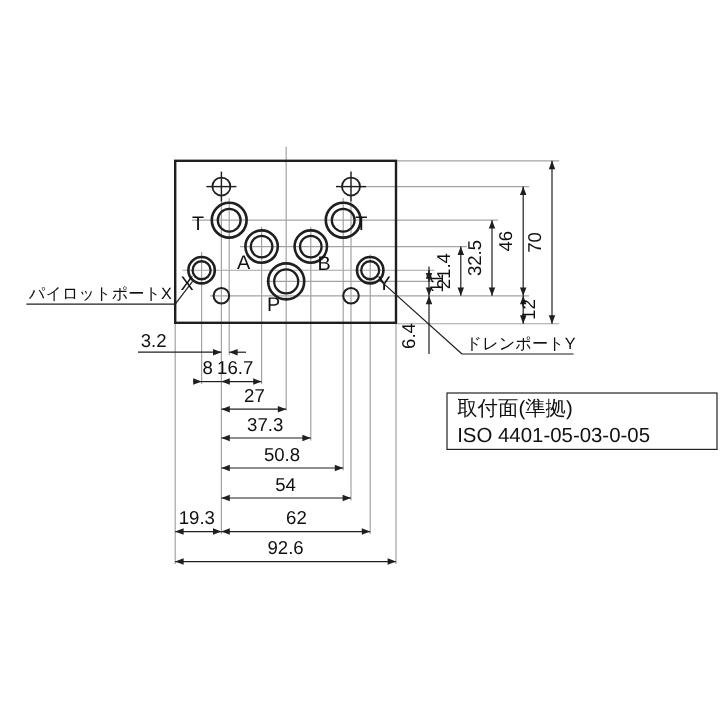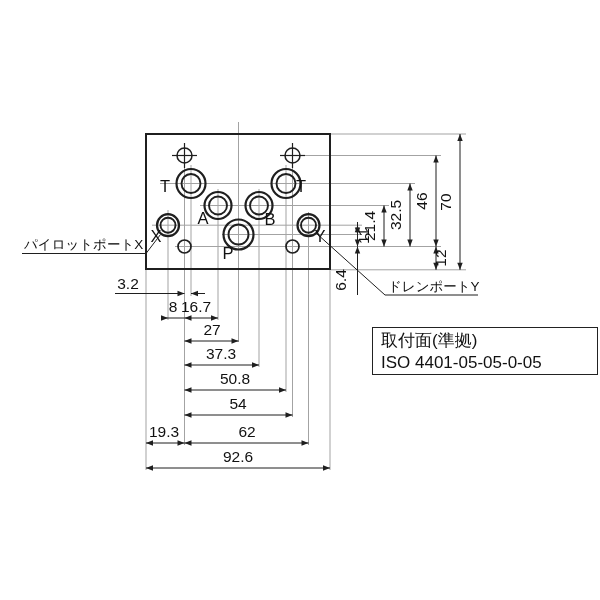--- a/index.html
+++ b/index.html
@@ -169,15 +169,15 @@
         <line x1="316" y1="233" x2="385" y2="295" stroke="#1f1f1f" stroke-width="1"></line>
         <line x1="385" y1="295" x2="478" y2="295" stroke="#1f1f1f" stroke-width="1"></line>
       </g>
       <g>
         <text x="24" y="249" fill="#111" font-size="13.5" font-family="&quot;Liberation Sans&quot;,sans-serif" text-anchor="start">パイロットポートX</text>
         <text x="388" y="291" fill="#111" font-size="13.5" font-family="&quot;Liberation Sans&quot;,sans-serif" text-anchor="start">ドレンポートY</text>
       </g>
     </svg>
   <div class="note-box">
     <div>取付面(準拠)</div>
-    <div>ISO 4401-05-05-0-05</div>
+    <div>ISO 4401-05-03-0-05</div>
   </div>
 </div>
 
 </body></html>

